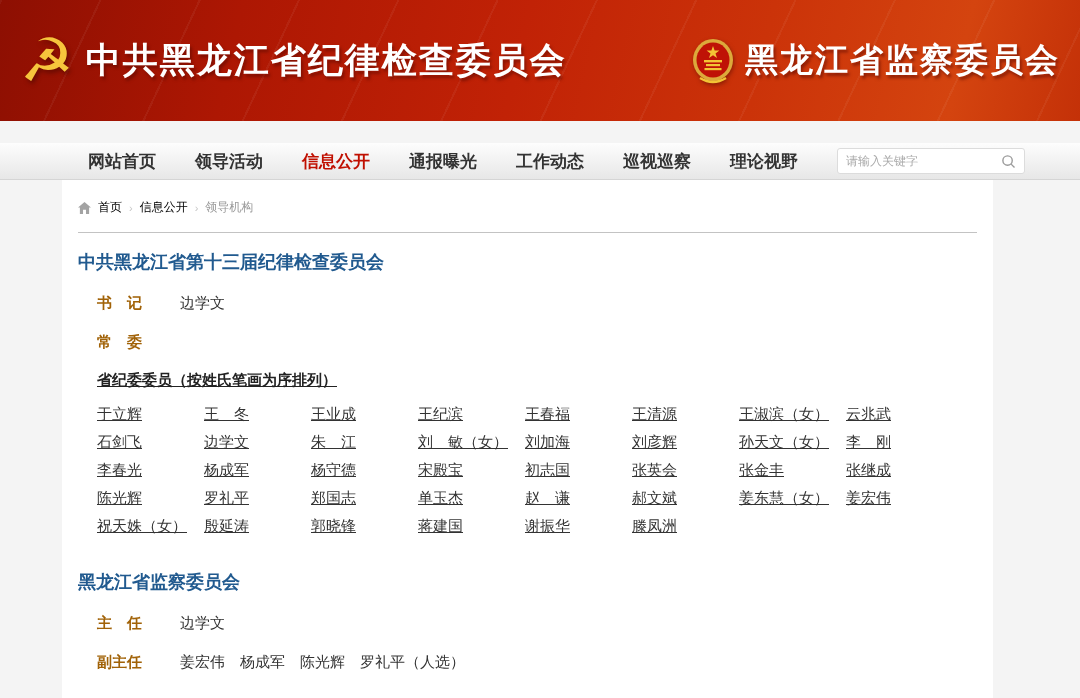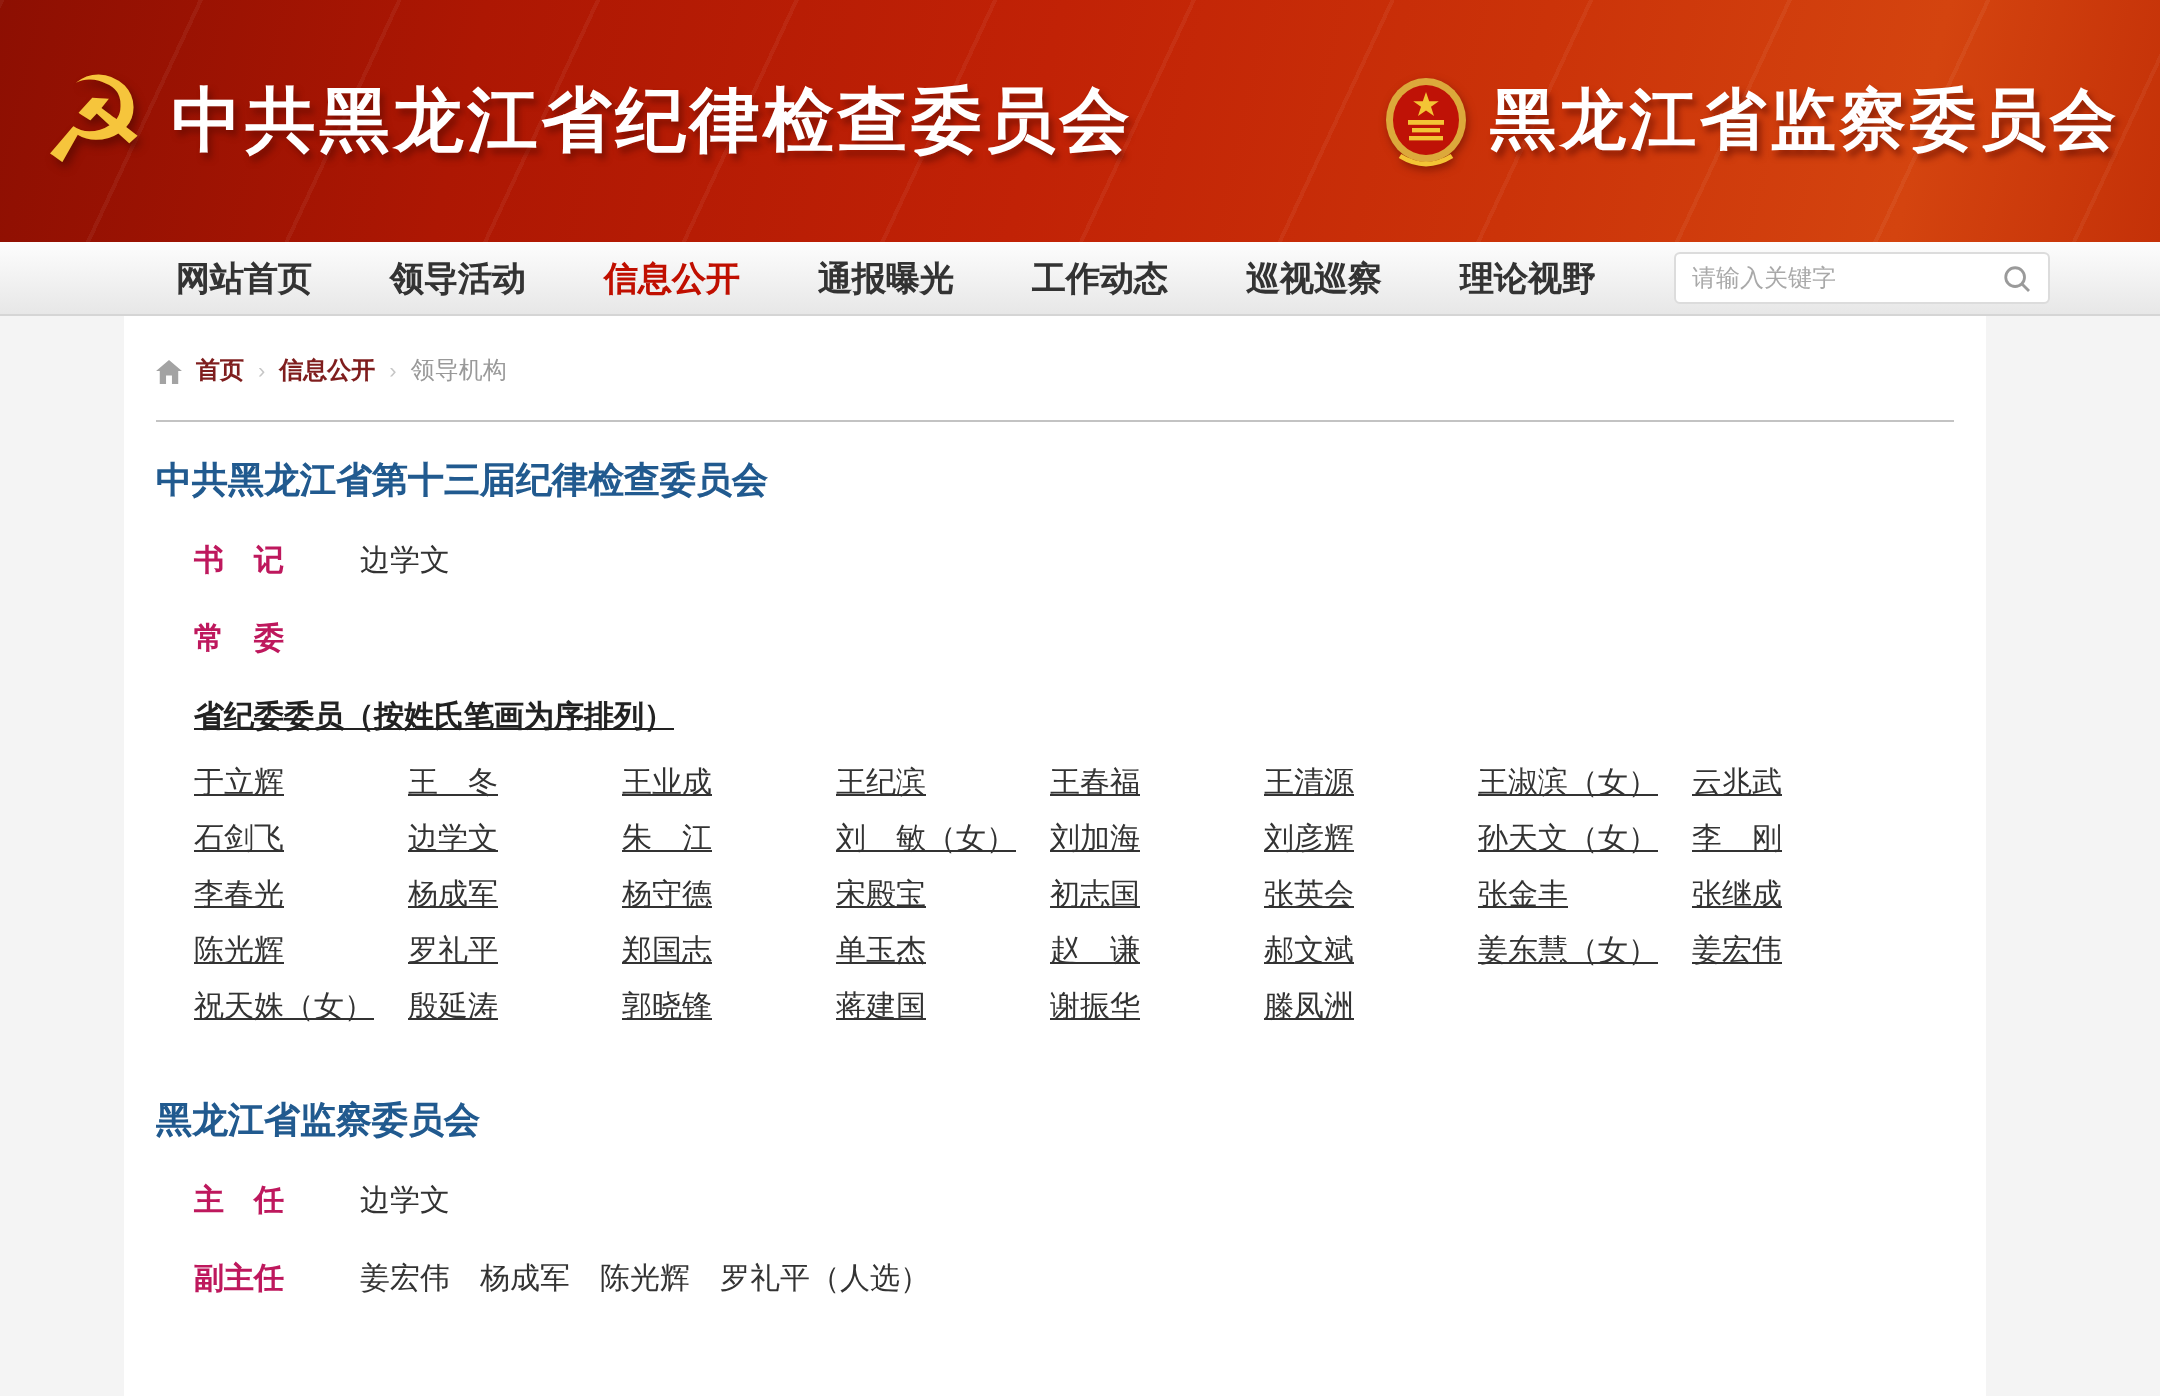--- a/index.html
+++ b/index.html
@@ -33,21 +33,21 @@
                  display:flex; align-items:center; gap:11px; }
   .national-emblem { width:42px; height:46px; filter:drop-shadow(1px 2px 2px rgba(80,8,0,.5)); }
 
   
   .nav {
     height:37px; background:linear-gradient(#fdfdfd,#e7e7e7);
     border-bottom:1px solid #d5d5d5;
   }
   .nav-inner {
     margin-left:62px; width:931px; height:100%;
-    display:flex; align-items:center; gap:39px; padding-left:26px;
+    display:flex; align-items:center; gap:39px; padding-left:26px;margin-top:22px;
   }
   .nav-item { font-size:17px; font-weight:bold; color:#333; cursor:pointer; white-space:nowrap; }
   .nav-item.active { color:#c00f00; }
   .search-box {
     margin-left:auto; margin-right:4px; width:193px; height:24px;
     background:#fff; border:1px solid #dcdcdc; border-radius:3px;
     display:flex; align-items:center; padding:12px 8px;
   }
   .search-box input {
     border:none; outline:none; flex:1; font-size:12px; color:#333;
@@ -57,28 +57,28 @@
   .search-box input::placeholder { color:#a9a9a9; }
   .search-icon { width:15px; height:15px; flex-shrink:0; cursor:pointer; }
 
   
   .content {
     margin-left:62px; width:931px; min-height:540px;
     background:#fff; padding:19px 16px 40px;
   }
   .breadcrumb { display:flex; align-items:center; gap:7px; font-size:12px; color:#555; }
   .home-icon { width:13px; height:12px; }
-  .crumb { font-weight:bold; color:#7f1d1d; cursor:pointer; }
+  .crumb { font-weight:normal; color:#000000; cursor:pointer; }
   .crumb-sep { color:#c6c6c6; font-size:11px; }
   .crumb.current { font-weight:normal; color:#999; cursor:default; }
   .divider { border:none; border-top:1px solid #c3c3c3; margin-top:16px; }
 
   .section-title { margin-top:17px; font-size:18px; font-weight:bold; color:#215a8f; }
   .role-row { display:flex; margin:19px 0 0 19px; font-size:15px; line-height:20px; }
-  .role-label { font-weight:bold; color:#be185d; width:58px; flex-shrink:0; white-space:nowrap; }
+  .role-label { font-weight:bold; color:#a16207; width:58px; flex-shrink:0; white-space:nowrap; }
   .role-names { color:#333; margin-left:25px; white-space:nowrap; }
 
   .members-heading { margin:19px 0 0 19px; font-size:15px; font-weight:bold; color:#222;text-decoration:underline; }
   .members-grid {
     margin:10px 0 0 19px; display:grid; grid-template-columns:repeat(8,107px);
     font-size:15px; color:#333; line-height:28px;
   }
   .member-name { white-space:nowrap;text-decoration:underline; }
 
   .section2 { margin-top:30px; }

